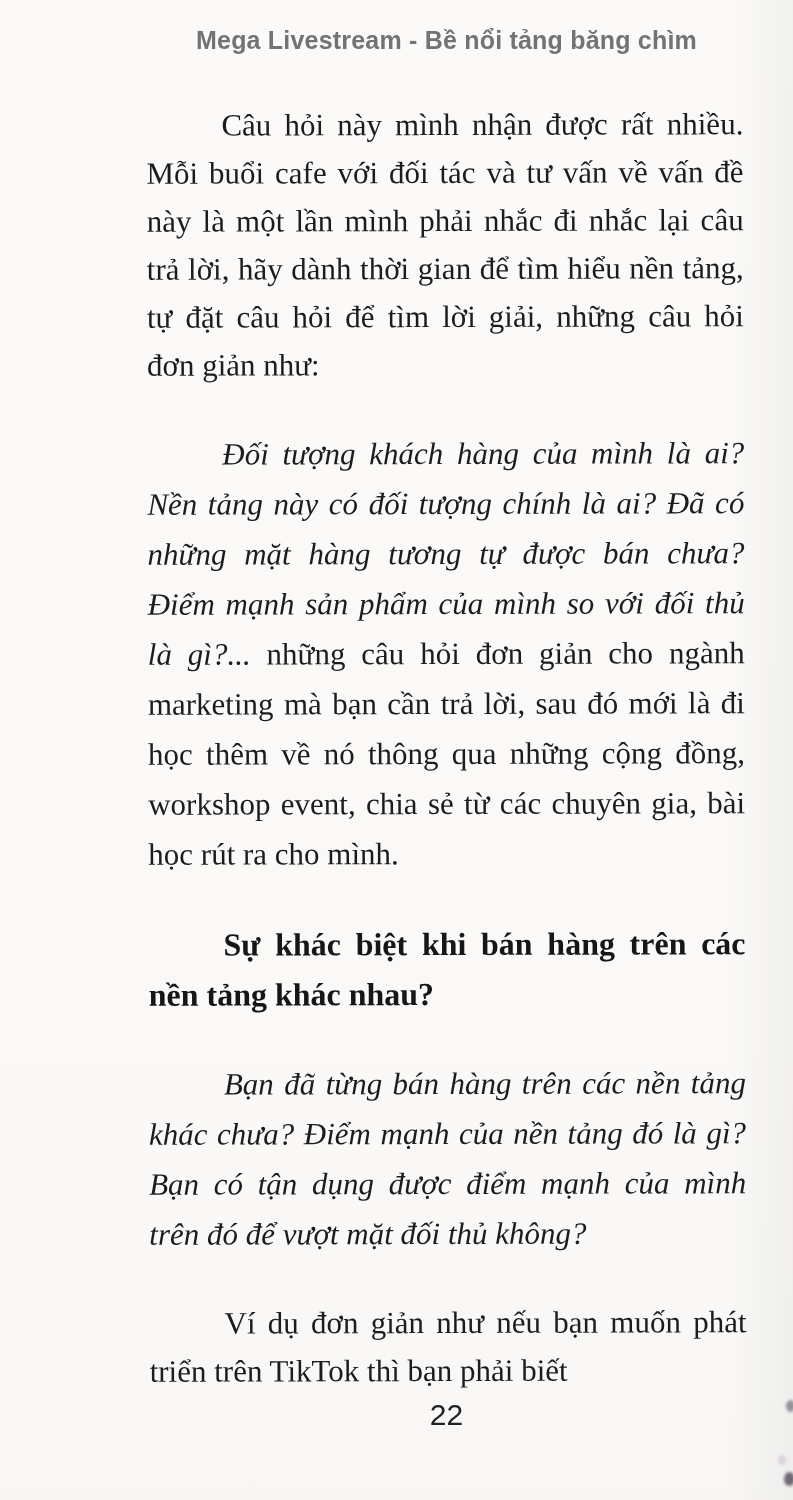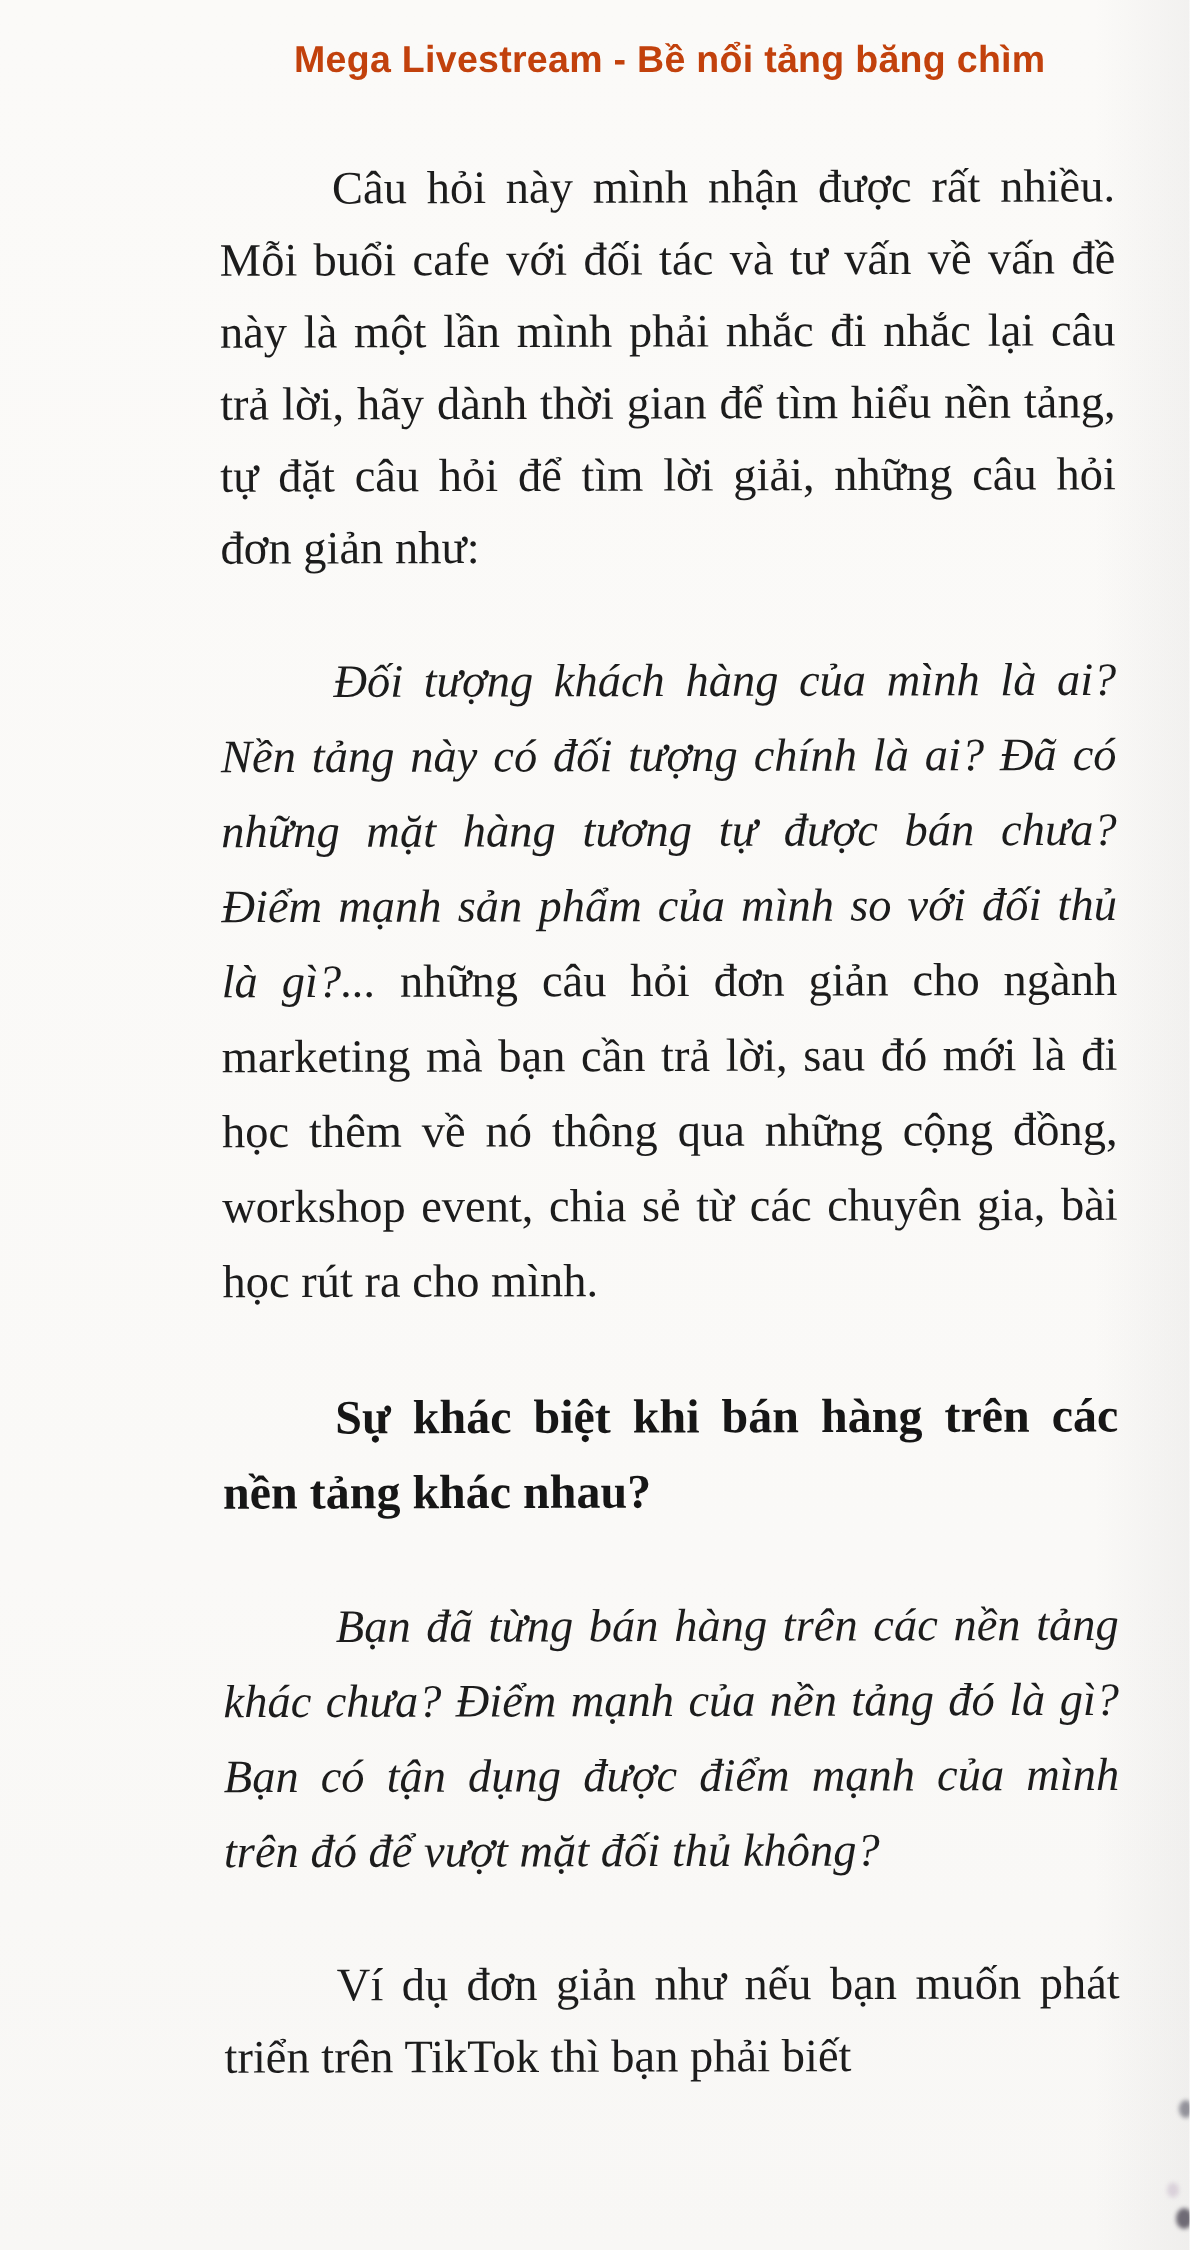--- a/index.html
+++ b/index.html
@@ -24,21 +24,21 @@
   }
   .running-head {
     padding-top: 26px;
     margin-left: 148px;
     margin-right: 48px;
     text-align: center;
     font-family: "Liberation Sans", "DejaVu Sans", sans-serif;
     font-weight: 700;
     font-size: 25px;
     letter-spacing: 0.2px;
-    color: #c2410c;
+    color: #737373;
   }
   .text-block {
     margin: 46px 48px 0 148px; 
     transform: rotate(-0.15deg);
   }
   .text-block p {
     margin: 0;
     padding: 0;
     font-size: 31px;
     line-height: 48px;
@@ -100,18 +100,19 @@
     <p class="italic"><span class="italic">Đối tượng khách hàng của mình là ai? Nền tảng này có đối tượng chính là ai? Đã có những mặt hàng tương tự được bán chưa? Điểm mạnh sản phẩm của mình so với đối thủ là gì?...</span><span style="font-style: normal;"> những câu hỏi đơn giản cho ngành marketing mà bạn cần trả lời, sau đó mới là đi học thêm về nó thông qua những cộng đồng, workshop event, chia sẻ từ các chuyên gia, bài học rút ra cho mình.</span></p>
 
     <p class="section-heading">Sự khác biệt khi bán hàng trên các nền tảng khác nhau?</p>
 
     <p class="italic">Bạn đã từng bán hàng trên các nền tảng khác chưa? Điểm mạnh của nền tảng đó là gì? Bạn có tận dụng được điểm mạnh của mình trên đó để vượt mặt đối thủ không?</p>
 
     <p>Ví dụ đơn giản như nếu bạn muốn phát triển trên TikTok thì bạn phải biết</p>
 
   </div>
 
+  <div class="folio">22</div>
 
   <div class="smudge smudge-a"></div>
   <div class="smudge smudge-b"></div>
   <div class="smudge smudge-c"></div>
 
 </div>
 
 </body></html>

